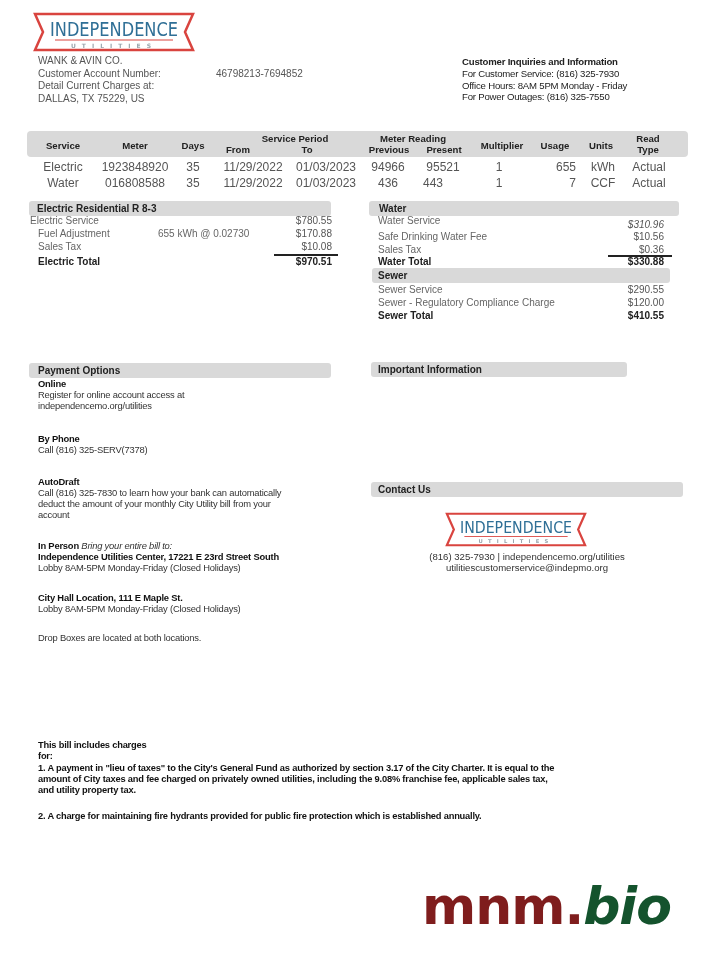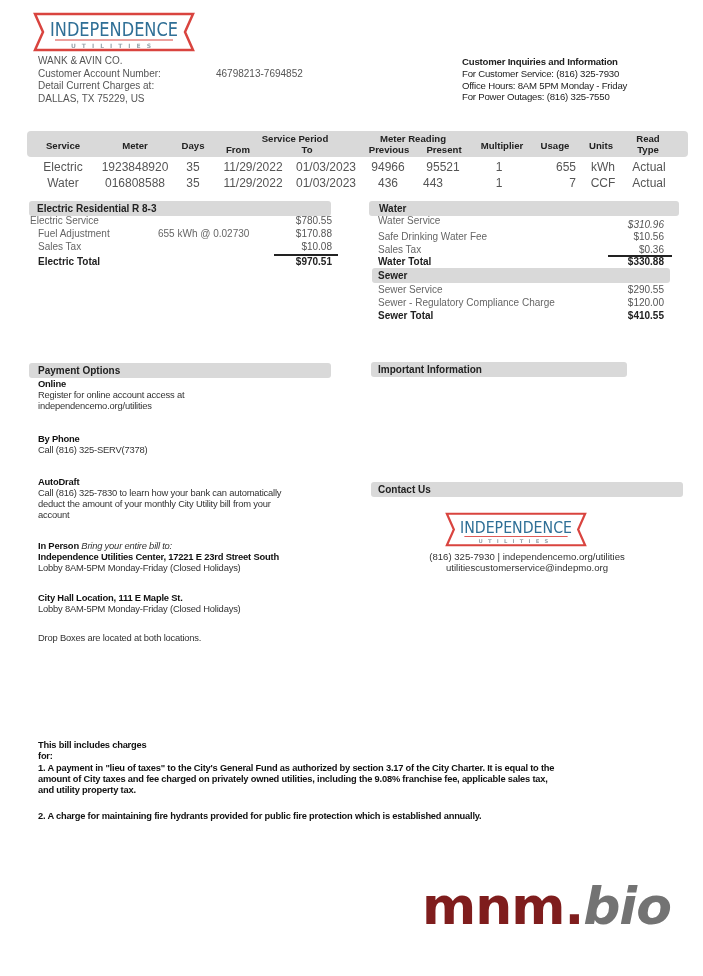--- a/index.html
+++ b/index.html
@@ -35,21 +35,21 @@
   .pay { left: 38px; font-size: 9.4px; color: #333; line-height: 11px; letter-spacing: -0.2px; position: absolute; }
   .pay .b { font-weight: bold; color: #111; }
   .pay .i { font-style: italic; }
 
   .contact-line { position: absolute; left: 370px; width: 314px; text-align: center; font-size: 9.6px; color: #333; line-height: 11.5px; }
 
   .foot { position: absolute; left: 38px; font-size: 9.3px; color: #111; font-weight: bold; line-height: 11px; letter-spacing: -0.2px; }
 
   .brand { position: absolute; left: 422px; top: 876px; font-family: "DejaVu Sans", sans-serif; font-weight: bold; font-size: 52px; line-height: 60px; letter-spacing: -1px; }
   .brand .g { color: #7f1d1d; }
-  .brand .d { color: #737373; font-style: italic; }
+  .brand .d { color: #14532d; font-style: italic; }
 </style>
 </head>
 <body>
 
 <div class="logo" style="left:33px; top:12px;">
   <svg viewBox="0 0 162 40">
     <polygon points="2,2 160,2 152,20 160,38 2,38 10,20" fill="#fff" stroke="#d9443f" stroke-width="2.5"></polygon>
     <text x="81" y="24" text-anchor="middle" font-family="DejaVu Sans Condensed, DejaVu Sans, sans-serif" font-size="19" fill="#2f6f96" textLength="128" lengthAdjust="spacingAndGlyphs">INDEPENDENCE</text>
     <line x1="22" y1="28" x2="140" y2="28" stroke="#d9443f" stroke-width="1"></line>
     <text x="81" y="35.5" text-anchor="middle" font-family="DejaVu Sans, sans-serif" font-size="6" font-weight="bold" fill="#9aa5ad" letter-spacing="6">UTILITIES</text>

